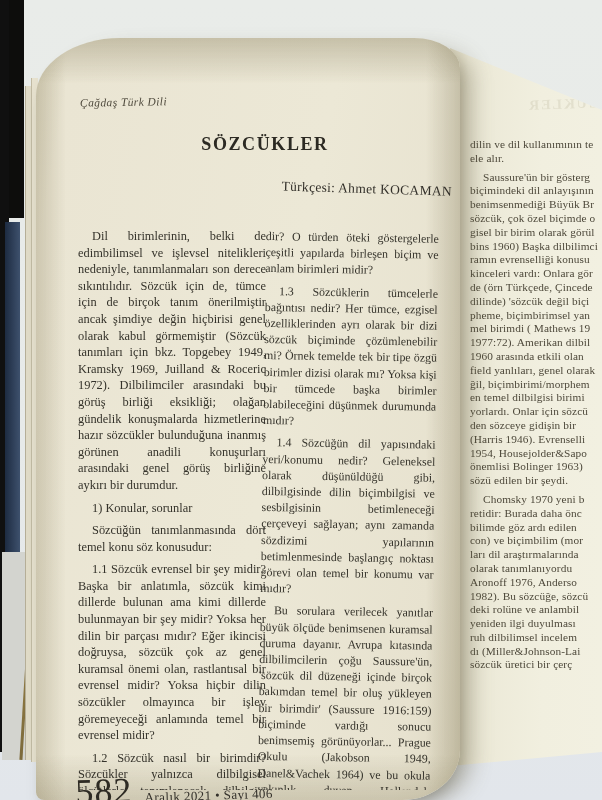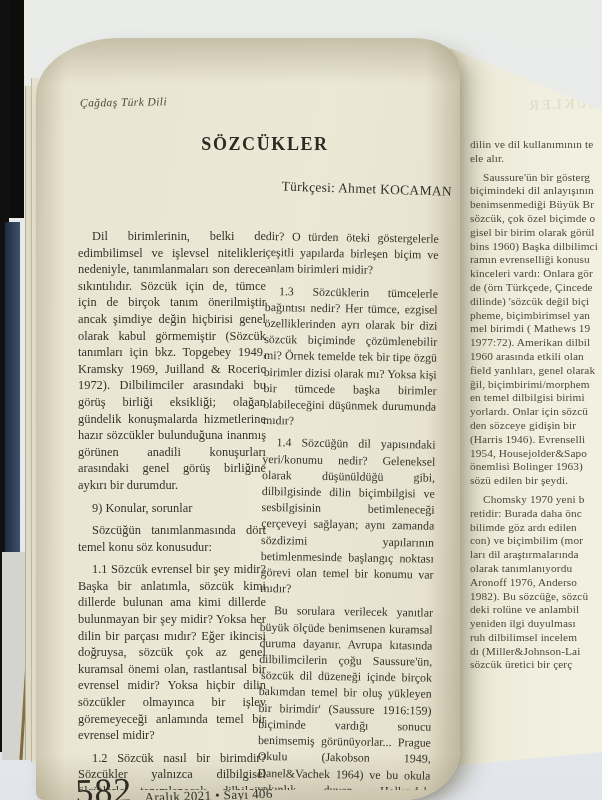--- a/index.html
+++ b/index.html
@@ -144,21 +144,21 @@
   </div>
 
   <div class="page-main">
     <div class="running-header">Çağdaş Türk Dili</div>
     <div class="article-title">SÖZCÜKLER</div>
     <div class="byline">Türkçesi: Ahmet KOCAMAN</div>
 
     <div class="columns">
       <div class="col col-left">
         <p>Dil birimlerinin, belki de edimbilimsel ve işlevsel nitelikleri nedeniyle, tanımlanmaları son derece sıkıntılıdır. Sözcük için de, tümce için de birçok tanım önerilmiştir ancak şimdiye değin hiçbirisi genel olarak kabul görmemiştir (Sözcük tanımları için bkz. Topgebey 1949, Kramsky 1969, Juilland &amp; Roceric 1972). Dilbilimciler arasındaki bu görüş birliği eksikliği; olağan gündelik konuşmalarda hizmetlerine hazır sözcükler bulunduğuna inanmış görünen anadili konuşurları arasındaki genel görüş birliğine aykırı bir durumdur.</p>
-        <p>9) Konular, sorunlar</p>
+        <p>1) Konular, sorunlar</p>
         <p>Sözcüğün tanımlanmasında dört temel konu söz konusudur:</p>
         <p>1.1 Sözcük evrensel bir şey midir? Başka bir anlatımla, sözcük kimi dillerde bulunan ama kimi dillerde bulunmayan bir şey midir? Yoksa her dilin bir parçası mıdır? Eğer ikincisi doğruysa, sözcük çok az genel kuramsal önemi olan, rastlantısal bir evrensel midir? Yoksa hiçbir dilin sözcükler olmayınca bir işlev göremeyeceği anlamında temel bir evrensel midir?</p>
         <p>1.2 Sözcük nasıl bir birimdir? Sözcükler yalnızca dilbilgisel ölçütlerle tanımlanacak dilbilgisi birimleri midir? Yoksa sözcükler temelde gösterge mi-</p>
       </div>
       <div class="col col-right">
         <p class="no-indent">dir? O türden öteki göstergelerle çeşitli yapılarda birleşen biçim ve anlam birimleri midir?</p>
         <p>1.3 Sözcüklerin tümcelerle bağıntısı nedir? Her tümce, ezgisel özelliklerinden ayrı olarak bir dizi sözcük biçiminde çözümlenebilir mi? Örnek temelde tek bir tipe özgü birimler dizisi olarak mı? Yoksa kişi bir tümcede başka birimler olabileceğini düşünmek durumunda mıdır?</p>
         <p>1.4 Sözcüğün dil yapısındaki yeri/konumu nedir? Geleneksel olarak düşünüldüğü gibi, dilbilgisinde dilin biçimbilgisi ve sesbilgisinin betimleneceği çerçeveyi sağlayan; aynı zamanda sözdizimi yapılarının betimlenmesinde başlangıç noktası görevi olan temel bir konumu var mıdır?</p>
         <p>Bu sorulara verilecek yanıtlar büyük ölçüde benimsenen kuramsal duruma dayanır. Avrupa kıtasında dilbilimcilerin çoğu Saussure'ün, 'sözcük dil düzeneği içinde birçok bakımdan temel bir oluş yükleyen bir birimdir' (Saussure 1916:159) biçiminde vardığı sonucu benimsemiş görünüyorlar... Prague Okulu (Jakobson 1949, Danel&amp;Vachek 1964) ve bu okula yakınlık duyan Hollandalı yapısalcılar da (Degroot&amp;Reichling 1949) bu görüşü benimserler; Reichling'in kapsamlı çalışması (1935) sözcüğü</p>
       </div>

